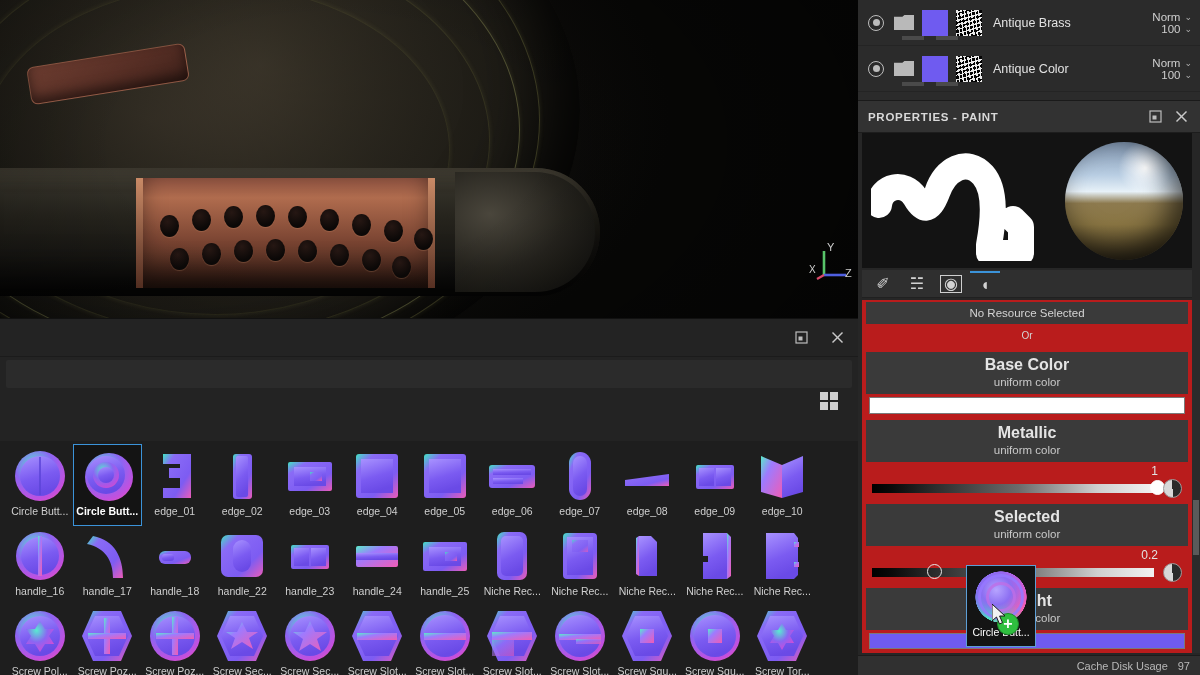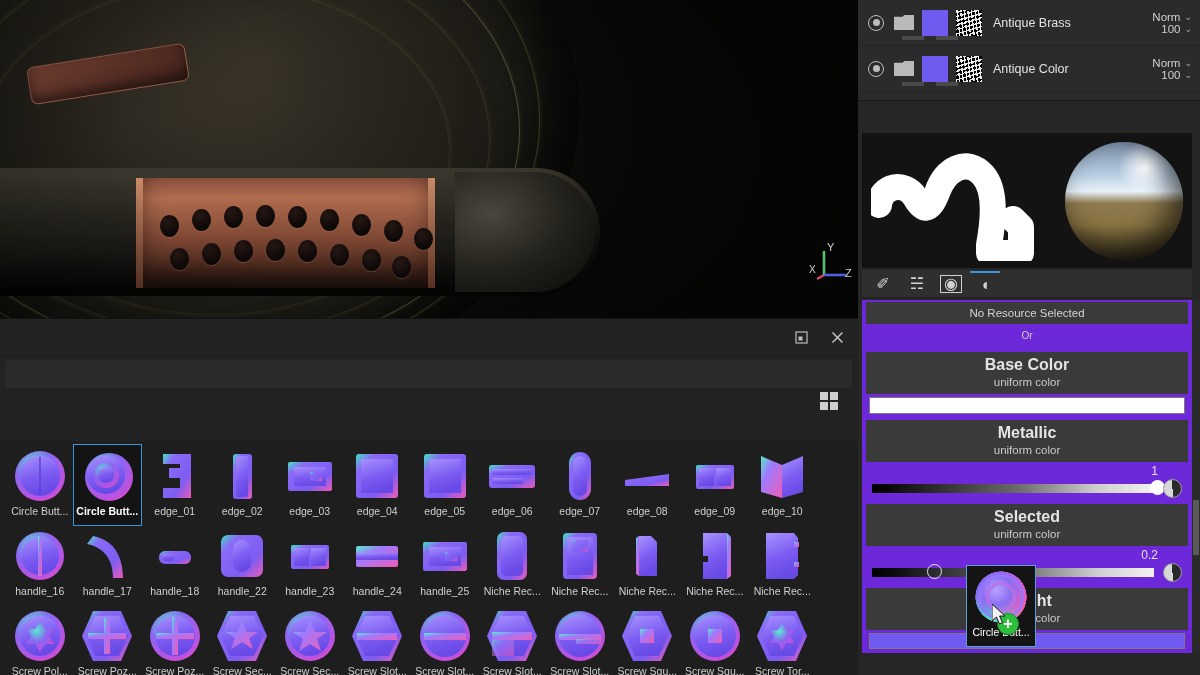--- a/index.html
+++ b/index.html
@@ -180,21 +180,21 @@
     position: absolute; left: 862px; top: 270px; width: 330px; height: 28px;
     background: #2f2f2f; display: flex; align-items: center; gap: 4px; padding-left: 6px;
     border-bottom: 1px solid #202020;
   }
   .ptab { width: 30px; height: 26px; display:flex; align-items:center; justify-content:center;
           color: #d2d2d2; cursor: pointer; position: relative; }
   .ptab.active { border-top: 2px solid #3b93d9; }
   .ptab.boxed { outline: 1.5px solid #cfcfcf; outline-offset: -5px; }
 
   .props { position: absolute; left: 862px; top: 300px; width: 330px; bottom: 22px;
-           background: #6d28d9; padding: 0 4px; overflow: hidden; }
+           background: #b91c1c; padding: 0 4px; overflow: hidden; }
   .pbar {
     height: 22px; background: #3a3a3a; display:flex; align-items:center; justify-content:center;
     font-size: 11.5px; color: #d4d4d4; margin-top: 2px; cursor: pointer;
   }
   .por { height: 22px; display:flex; align-items:center; justify-content:center;
          font-size: 10px; color: #d4d4d4; }
   .pgroup { background: #3a3a3a; padding: 4px 0 6px 0; margin-top: 6px; text-align:center; }
   .pgroup .gt { font-size: 16px; font-weight: bold; color: #e4e4e4; }
   .pgroup .gs { font-size: 11.5px; color: #c9c9c9; margin-top: 2px; }
   .colorfield { height: 17px; margin: 3px 3px 0 3px; border: 1px solid #7a7a7a; }
@@ -1592,20 +1592,35 @@
             <span class="opa">
               <span>100</span>
               <span class="caret">⌄</span>
             </span>
           </span>
           <span class="sw-under" style="left:44px; width:22px;"></span>
           <span class="sw-under" style="left:78px; width:22px;"></span>
         </div>
       </div>
 
+    <div class="prop-header">
+      <span class="prop-title">PROPERTIES - PAINT</span>
+      <span class="tb-icon">
+        <svg width="13" height="13" viewBox="0 0 13 13">
+          <rect x="1" y="1" width="11" height="11" fill="none" stroke="#bdbdbd" stroke-width="1.2"></rect>
+          <rect x="3.5" y="5.5" width="4" height="4" fill="#bdbdbd"></rect>
+        </svg>
+      </span>
+      <span class="tb-icon">
+        <svg width="13" height="13" viewBox="0 0 13 13">
+          <line x1="1.5" y1="1.5" x2="11.5" y2="11.5" stroke="#c9c9c9" stroke-width="1.5"></line>
+          <line x1="11.5" y1="1.5" x2="1.5" y2="11.5" stroke="#c9c9c9" stroke-width="1.5"></line>
+        </svg>
+      </span>
+    </div>
   </div>
 
   <div class="preview">
     <div class="stroke-wrap">
       <svg width="175" height="120" viewBox="0 0 175 120">
         <path d="M8 64 C10 44, 34 40, 44 56 C52 70, 58 72, 66 52 C74 28, 96 16, 112 34
                  C126 50, 122 82, 118 104 L118 112 L150 112 L150 86 L142 78" fill="none" stroke="#ffffff" stroke-width="26" stroke-linecap="round" stroke-linejoin="round"></path>
       </svg>
     </div>
     <div class="sphere"></div>
@@ -1665,14 +1680,18 @@
     <div class="dg-label">Circle Butt...</div>
     <div class="dg-plus">+</div>
   </div>
 
   <span class="cursor-arrow">
     <svg width="16" height="22" viewBox="0 0 16 22">
       <polygon points="0,0 0,17 4.5,13 7.5,20 10.5,18.6 7.6,12 13,12" fill="#f2f2f2" stroke="#1a1a1a" stroke-width="1"></polygon>
     </svg>
   </span>
 
+  <div class="statusbar">
+    <span>Cache Disk Usage</span>
+    <span>97</span>
+  </div>
 
 </div>
 
 </body></html>

